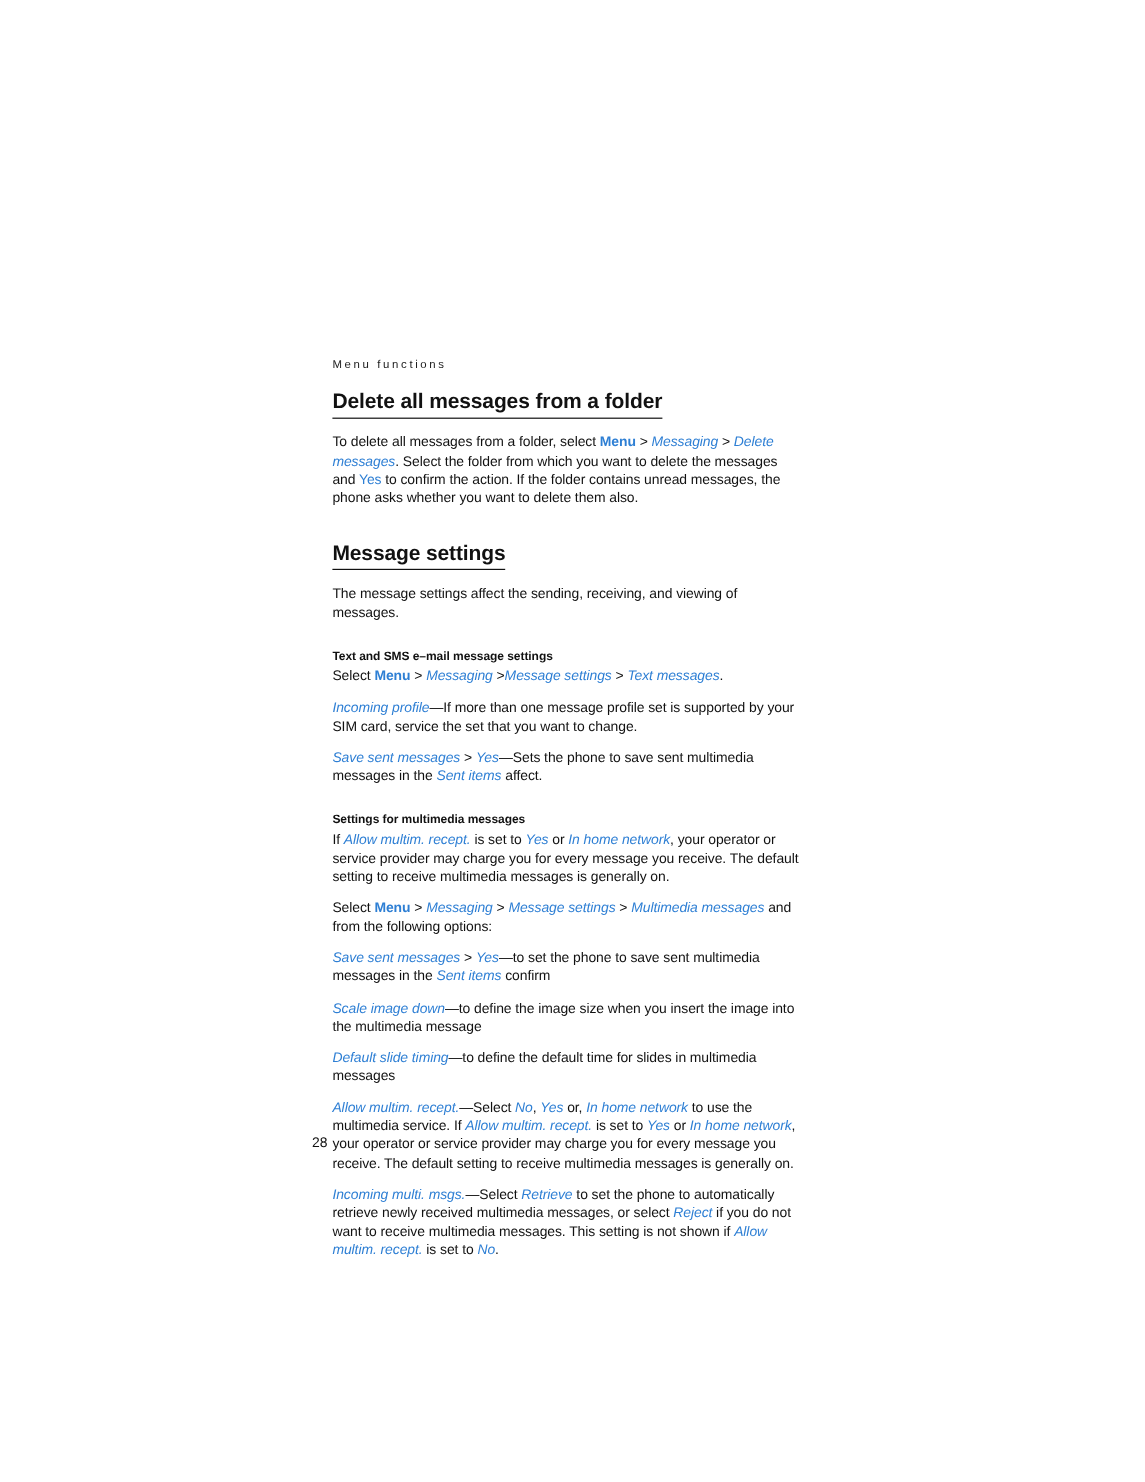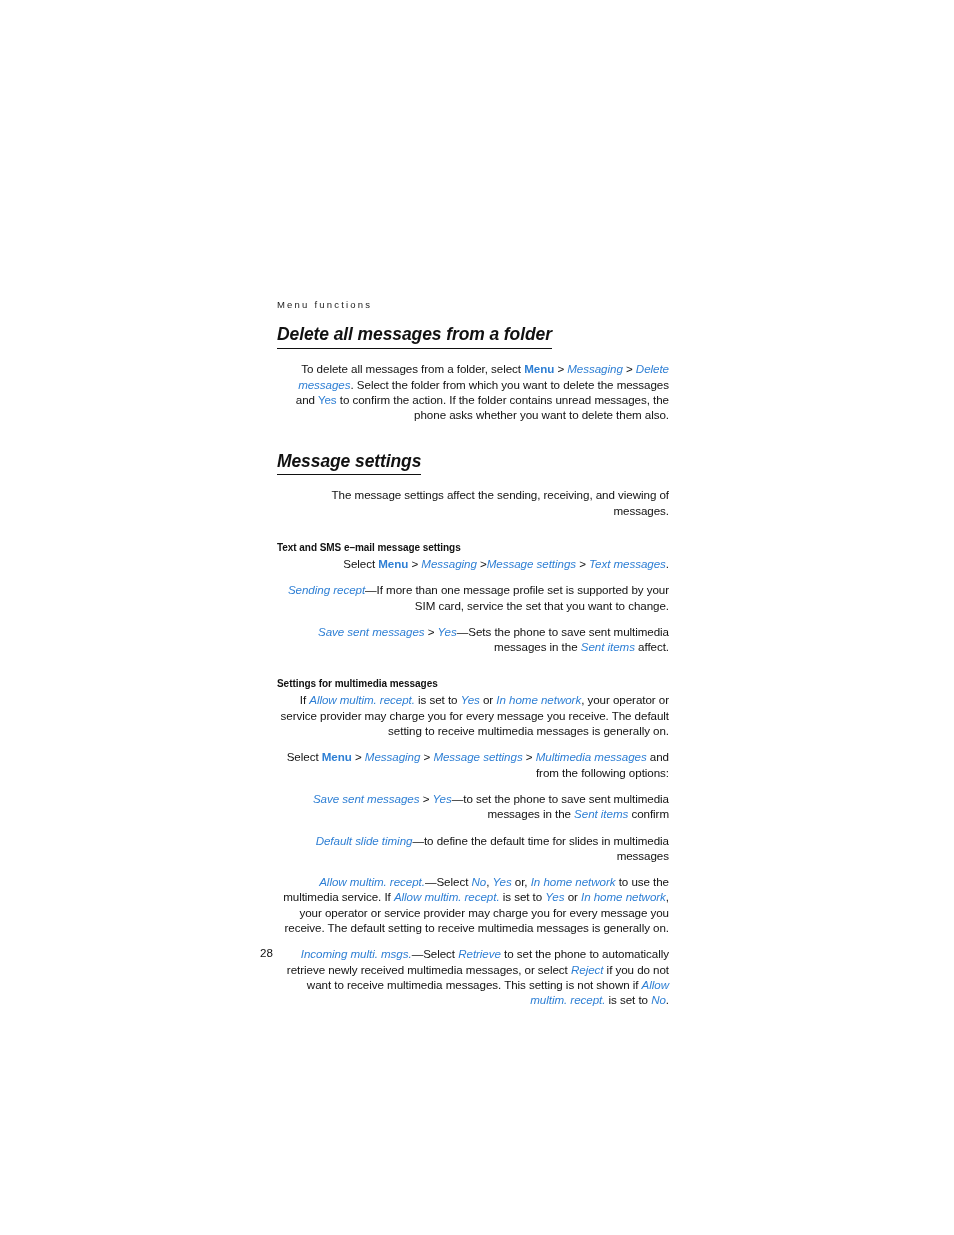--- a/index.html
+++ b/index.html
@@ -46,38 +46,38 @@
     font-size: 17.5px;
     font-weight: 600;
     color: #111111;
     margin: 0 0 7px 0;
     padding-bottom: 2px;
     border-bottom: 1.3px solid #111111;
     display: inline-block;
     line-height: 1.25;
     letter-spacing: -0.1px;
   }
-  .h1wrap { line-height: 0; margin-bottom: 5px; font-style: italic; }
+  .h1wrap { line-height: 0; margin-bottom: 5px; }
 
   h2.sub-title {
     font-size: 10px;
     font-weight: 600;
     color: #111111;
     margin: 0 0 2px 0;
     line-height: 1.3;
     letter-spacing: -0.05px;
   }
 
   
   p.body {
     font-size: 11.6px;
     line-height: 15.3px;
     color: #111111;
     margin: 0 0 11px 0;
-    text-align: right;
+    text-align: left;
     letter-spacing: -0.06px;
   }
 
   .gap-lg { height: 17px; }
   .gap-md { height: 12px; }
 
   
   .ui-bold   { color: #2e7fd4; font-weight: 700; }
   .ui-italic { color: #2e7fd4; font-style: italic; }
   .ui-plain  { color: #2e7fd4; }
@@ -104,27 +104,28 @@
 
     <div id="sections-root">
         <div class="h1wrap"><h1 class="sec-title">Delete all messages from a folder</h1></div>
         <p class="body"><span>To delete all messages from a folder, select </span><span class="ui-bold">Menu</span><span class="sep"> &gt; </span><span class="ui-italic">Messaging</span><span class="sep"> &gt; </span><span class="ui-italic">Delete messages</span><span>. Select the folder from which you want to delete the messages and </span><span class="ui-plain">Yes</span><span> to confirm the action. If the folder contains unread messages, the phone asks whether you want to delete them also.</span></p>
         <div class="gap-lg"></div>
         <div class="h1wrap"><h1 class="sec-title">Message settings</h1></div>
         <p class="body"><span>The message settings affect the sending, receiving, and viewing of messages.</span></p>
         <div class="gap-md"></div>
         <h2 class="sub-title">Text and SMS e–mail message settings</h2>
         <p class="body"><span>Select </span><span class="ui-bold">Menu</span><span class="sep"> &gt; </span><span class="ui-italic">Messaging</span><span class="sep"> &gt;</span><span class="ui-italic">Message settings</span><span class="sep"> &gt; </span><span class="ui-italic">Text messages</span><span>.</span></p>
-        <p class="body"><span class="ui-italic">Sending recept</span><span>—If more than one message profile set is supported by your SIM card, service the set that you want to change.</span></p>
+        <p class="body"><span class="ui-italic">Incoming profile</span><span>—If more than one message profile set is supported by your SIM card, service the set that you want to change.</span></p>
         <p class="body"><span class="ui-italic">Save sent messages</span><span class="sep"> &gt; </span><span class="ui-italic">Yes</span><span>—Sets the phone to save sent multimedia messages in the </span><span class="ui-italic">Sent items</span><span> affect.</span></p>
         <div class="gap-md"></div>
         <h2 class="sub-title">Settings for multimedia messages</h2>
         <p class="body"><span>If </span><span class="ui-italic">Allow multim. recept.</span><span> is set to </span><span class="ui-italic">Yes</span><span> or </span><span class="ui-italic">In home network</span><span>, your operator or service provider may charge you for every message you receive. The default setting to receive multimedia messages is generally on.</span></p>
         <p class="body"><span>Select </span><span class="ui-bold">Menu</span><span class="sep"> &gt; </span><span class="ui-italic">Messaging</span><span class="sep"> &gt; </span><span class="ui-italic">Message settings</span><span class="sep"> &gt; </span><span class="ui-italic">Multimedia messages</span><span> and from the following options:</span></p>
         <p class="body"><span class="ui-italic">Save sent messages</span><span class="sep"> &gt; </span><span class="ui-italic">Yes</span><span>—to set the phone to save sent multimedia messages in the </span><span class="ui-italic">Sent items</span><span> confirm</span></p>
+        <p class="body"><span class="ui-italic">Scale image down</span><span>—to define the image size when you insert the image into the multimedia message</span></p>
         <p class="body"><span class="ui-italic">Default slide timing</span><span>—to define the default time for slides in multimedia messages</span></p>
         <p class="body"><span class="ui-italic">Allow multim. recept.</span><span>—Select </span><span class="ui-italic">No</span><span>, </span><span class="ui-italic">Yes</span><span> or, </span><span class="ui-italic">In home network</span><span> to use the multimedia service. If </span><span class="ui-italic">Allow multim. recept.</span><span> is set to </span><span class="ui-italic">Yes</span><span> or </span><span class="ui-italic">In home network</span><span>, your operator or service provider may charge you for every message you receive. The default setting to receive multimedia messages is generally on.</span></p>
         <p class="body"><span class="ui-italic">Incoming multi. msgs.</span><span>—Select </span><span class="ui-italic">Retrieve</span><span> to set the phone to automatically retrieve newly received multimedia messages, or select </span><span class="ui-italic">Reject</span><span> if you do not want to receive multimedia messages. This setting is not shown if </span><span class="ui-italic">Allow multim. recept.</span><span> is set to </span><span class="ui-italic">No</span><span>.</span></p>
       </div>
 
   </div>
 
   <div class="folio">28</div>
 
 </div>

